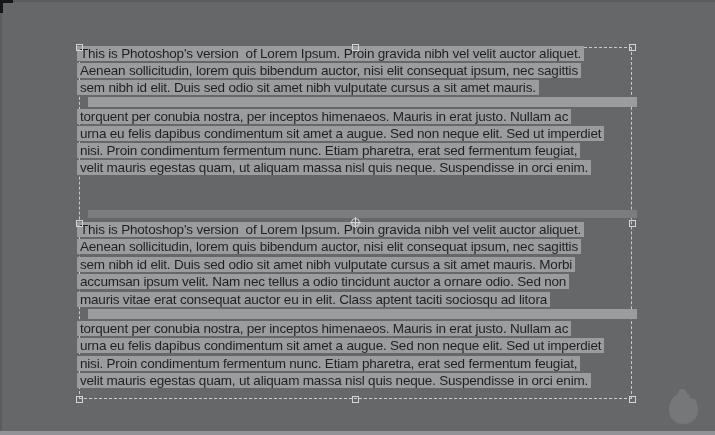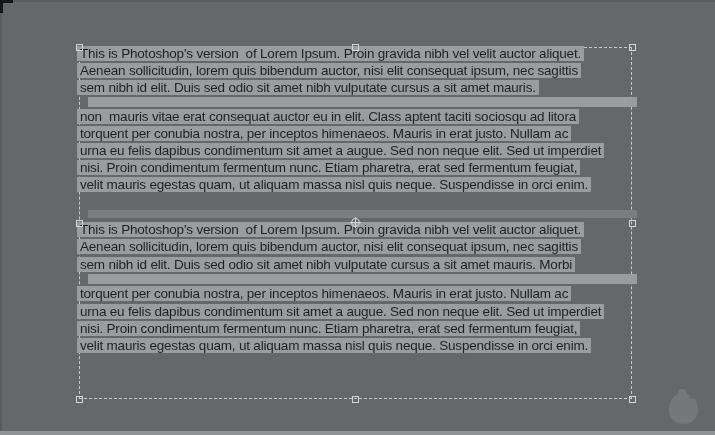--- a/index.html
+++ b/index.html
@@ -109,33 +109,34 @@
   <div class="corner-h"></div>
   <div class="corner-v"></div>
 
   <div class="sel-border"></div>
 
   <div class="tb tb1">
     <div class="line"><span class="hl">This is Photoshop's version  of Lorem Ipsum. Proin gravida nibh vel velit auctor aliquet.</span></div>
     <div class="line"><span class="hl">Aenean sollicitudin, lorem quis bibendum auctor, nisi elit consequat ipsum, nec sagittis</span></div>
     <div class="line"><span class="hl">sem nibh id elit. Duis sed odio sit amet nibh vulputate cursus a sit amet mauris.</span></div>
     <div class="blankline"></div>
-    <div class="line"><span class="hl">non  mauris vitae erat consequat auctor eu in elit. Class aptent taciti sociosqu ad litora</span></div>
     <div class="line"><span class="hl">torquent per conubia nostra, per inceptos himenaeos. Mauris in erat justo. Nullam ac</span></div>
     <div class="line"><span class="hl">urna eu felis dapibus condimentum sit amet a augue. Sed non neque elit. Sed ut imperdiet</span></div>
     <div class="line"><span class="hl">nisi. Proin condimentum fermentum nunc. Etiam pharetra, erat sed fermentum feugiat,</span></div>
     <div class="line"><span class="hl">velit mauris egestas quam, ut aliquam massa nisl quis neque. Suspendisse in orci enim.</span></div>
   </div>
 
   <div class="gap-bar"></div>
 
   <div class="tb tb2">
     <div class="line"><span class="hl">This is Photoshop's version  of Lorem Ipsum. Proin gravida nibh vel velit auctor aliquet.</span></div>
     <div class="line"><span class="hl">Aenean sollicitudin, lorem quis bibendum auctor, nisi elit consequat ipsum, nec sagittis</span></div>
     <div class="line"><span class="hl">sem nibh id elit. Duis sed odio sit amet nibh vulputate cursus a sit amet mauris. Morbi</span></div>
+    <div class="line"><span class="hl">accumsan ipsum velit. Nam nec tellus a odio tincidunt auctor a ornare odio. Sed non</span></div>
+    <div class="line"><span class="hl">mauris vitae erat consequat auctor eu in elit. Class aptent taciti sociosqu ad litora</span></div>
     <div class="blankline"></div>
     <div class="line"><span class="hl">torquent per conubia nostra, per inceptos himenaeos. Mauris in erat justo. Nullam ac</span></div>
     <div class="line"><span class="hl">urna eu felis dapibus condimentum sit amet a augue. Sed non neque elit. Sed ut imperdiet</span></div>
     <div class="line"><span class="hl">nisi. Proin condimentum fermentum nunc. Etiam pharetra, erat sed fermentum feugiat,</span></div>
     <div class="line"><span class="hl">velit mauris egestas quam, ut aliquam massa nisl quis neque. Suspendisse in orci enim.</span></div>
   </div>
 
   <div class="handle h-tl"></div>
   <div class="handle h-tm"></div>
   <div class="handle h-tr"></div>

